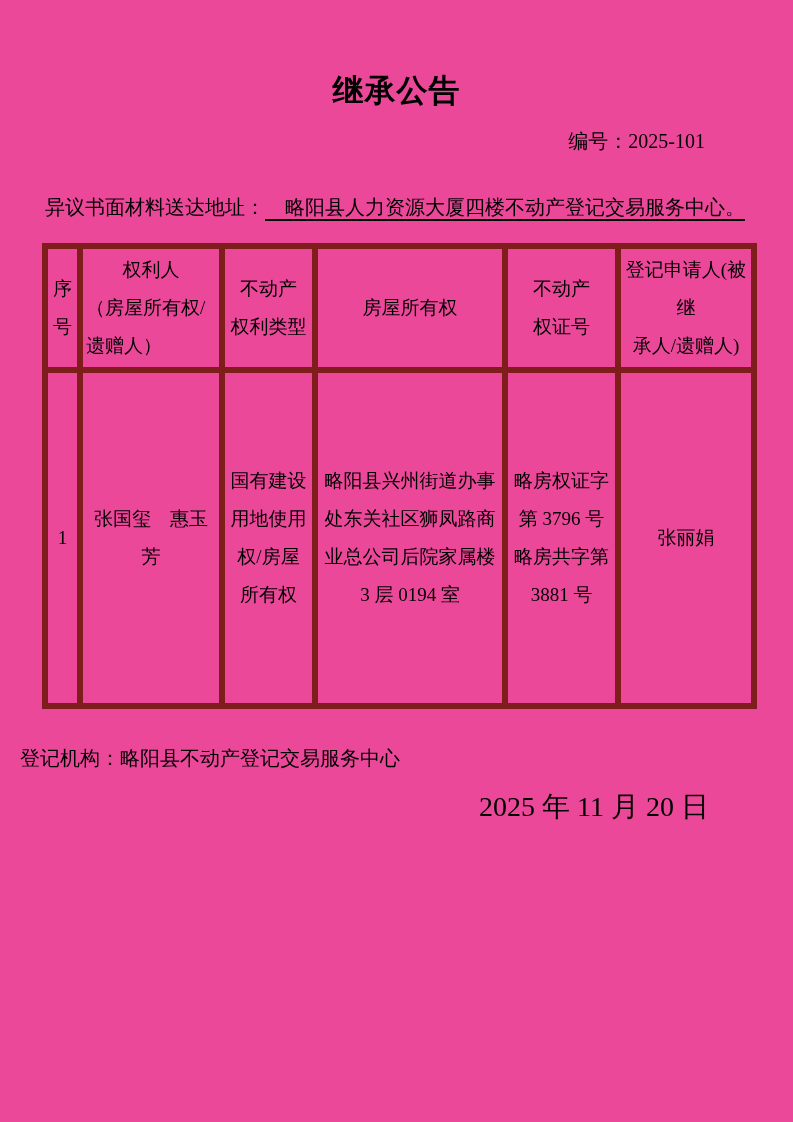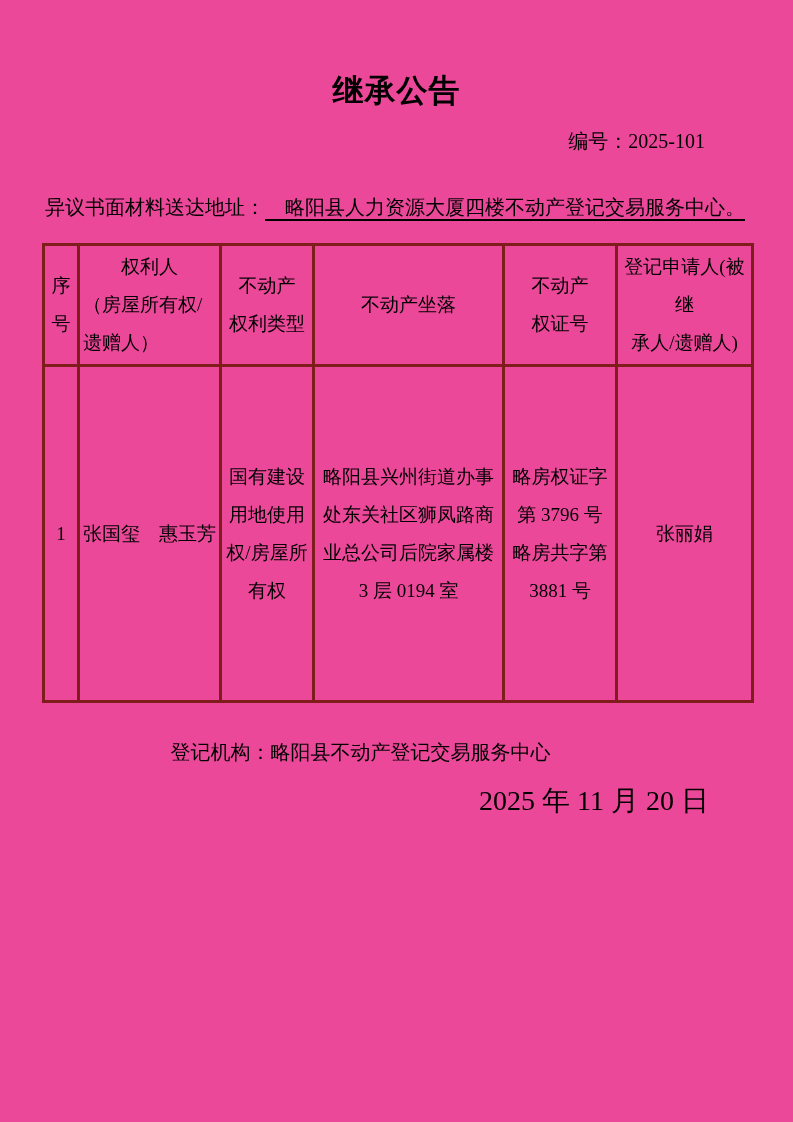--- a/index.html
+++ b/index.html
@@ -34,39 +34,40 @@
   .para.indent{text-indent:40px;}
   .u{text-decoration:underline;text-underline-offset:5px;}
   table.doc-table{
     margin:14px 0 0 42px;
     width:709px;
     border-collapse:collapse;
     table-layout:fixed;
     border:2px solid #000;
   }
   .doc-table th,.doc-table td{
-    border:3px solid #7f1d1d;
+    border:6px solid #7f1d1d;
     font-weight:normal;
     font-size:19px;
     line-height:38px;
     text-align:center;
     vertical-align:middle;
     padding:2px 3px;
     overflow:hidden;
   }
   .doc-table thead th{border-bottom:2px solid #000;}
   .doc-table thead tr{height:112px;}
   .doc-table tbody tr{height:336px;}
   .cell-left{text-align:left;}
   .hdr-sub{text-align:left;}
   .org-line{
     margin-top:36px;
     padding-right:72px;
-    text-align:center;
+    text-align:left;
     font-size:20px;
+    margin-left:20px;
   }
   .date-line{
     margin-top:16px;
     padding-right:84px;
     text-align:right;
     font-size:28px;
   }
 </style>
 </head>
 <body>
@@ -94,21 +95,21 @@
       <tr>
         <th>序号</th>
         <th>
           <div>权利人</div>
           <div class="hdr-sub">（房屋所有权/遗赠人）</div>
         </th>
         <th>
           <div>不动产</div>
           <div>权利类型</div>
         </th>
-        <th>不动产坐落</th>
+        <th>房屋所有权</th>
         <th>
           <div>不动产</div>
           <div>权证号</div>
         </th>
         <th>
           <div>登记申请人(被继</div>
           <div>承人/遗赠人)</div>
         </th>
       </tr>
     </thead>

